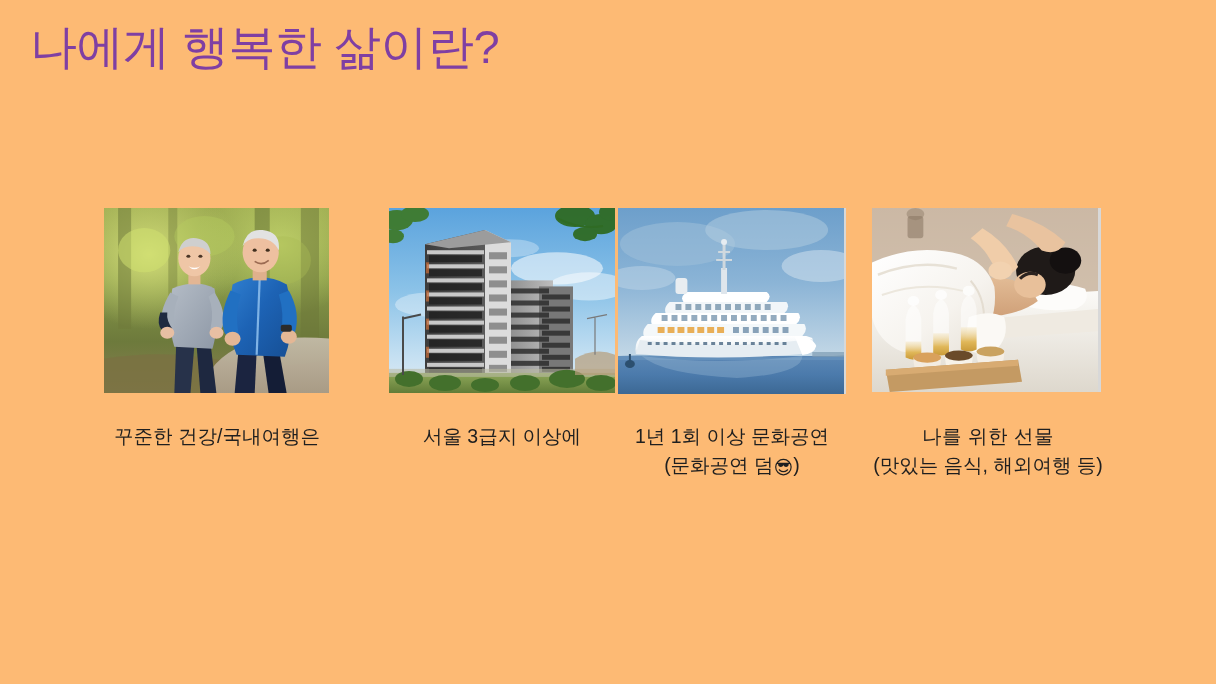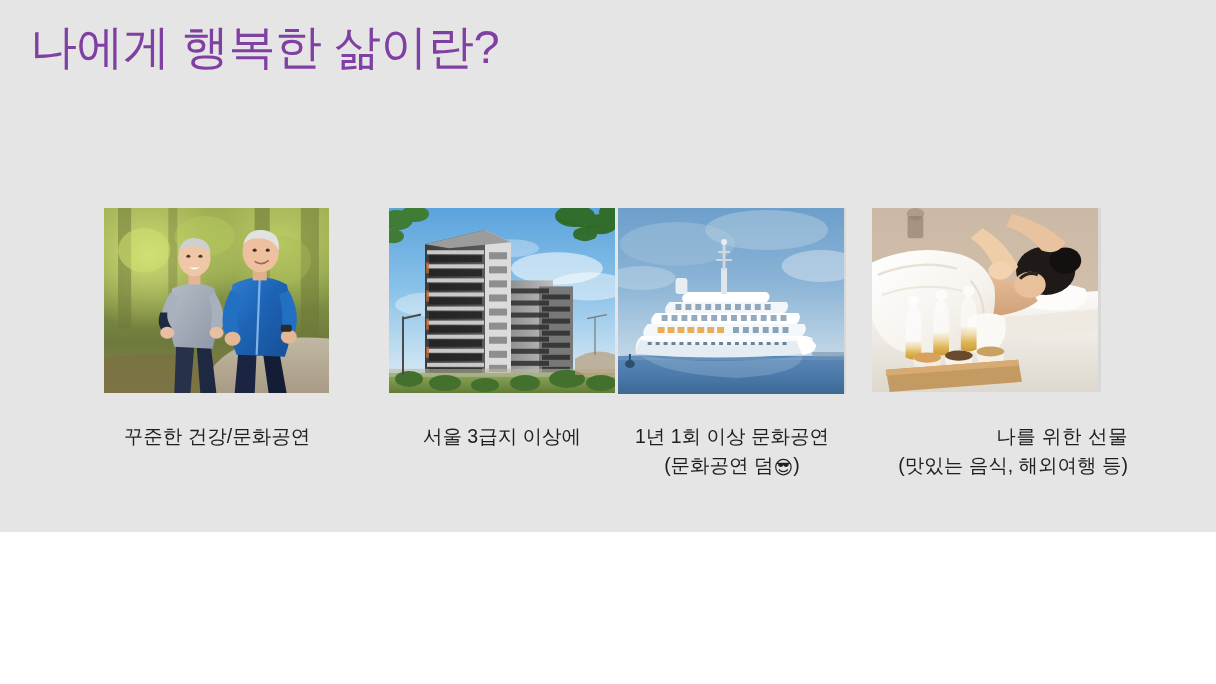--- a/index.html
+++ b/index.html
@@ -12,22 +12,22 @@
     height: 684px;
     overflow: hidden;
     font-family: "Liberation Sans", "DejaVu Sans", sans-serif;
     position: relative;
   }
 
   #slide {
     position: absolute;
     left: 0; top: 0;
     width: 1216px;
-    height: 532px;
-    background: #e5e5e5;
+    height: 684px;
+    background: #fdba74;
   }
 
   
   #slide-title {
     position: absolute;
     left: 30px;
     top: 16px;
     font-size: 47px;
     line-height: 62px;
     font-weight: 400;
@@ -74,21 +74,21 @@
   #card-home     { left: 360px; margin-left: 29px; }
   #card-travel   { left: 618px; }
   #card-gift     { left: 872px; }
 
   #card-health .photo { width: 225px; height: 185px; }
   #card-home   .photo { width: 226px; height: 185px; }
   #card-travel .photo { width: 228px; height: 186px; }
   #card-gift   .photo { width: 229px; height: 184px; }
 
   #card-travel .caption { left: -26px; width: 280px; }
-  #card-gift   .caption { left: -24px; width: 280px; text-align: right; }
+  #card-gift   .caption { left: -24px; width: 280px; }
   #card-gift   .caption .line-1 { letter-spacing: 0.5px; }
 </style>
 </head>
 <body>
 
 <div id="slide">
 
   <div id="slide-title">나에게 행복한 삶이란?</div>
 
   <div class="card" id="card-health">
@@ -180,21 +180,21 @@
           <rect x="148" y="58" width="14" height="14" fill="#dfb08c"></rect>
           <ellipse cx="156" cy="44" rx="18" ry="20" fill="#eec0a0"></ellipse>
           <path d="M138 38 Q142 20 158 22 Q176 24 174 42 Q168 30 154 30 Q142 30 138 38 Z" fill="#e2e2e2"></path>
           <ellipse cx="150" cy="42" rx="2" ry="1.6" fill="#42301f"></ellipse>
           <ellipse cx="163" cy="42" rx="2" ry="1.6" fill="#42301f"></ellipse>
           <path d="M150 53 Q157 58 164 52" stroke="#9b6a52" stroke-width="1.6" fill="none"></path>
         </g>
       </svg>
     </div>
     <div class="caption">
-      <span class="line line-1">꾸준한 건강/문화공연</span>
+      <span class="line line-1">꾸준한 건강/국내여행은</span>
     </div>
   </div>
 
   <div class="card" id="card-home">
     <div class="photo">
       <svg viewBox="0 0 226 185" preserveAspectRatio="none" xmlns="http://www.w3.org/2000/svg">
         <defs>
           <linearGradient id="a-sky" x1="0" y1="0" x2="0" y2="1">
             <stop offset="0%" stop-color="#5ba3dd"></stop>
             <stop offset="45%" stop-color="#8cc3e8"></stop>

